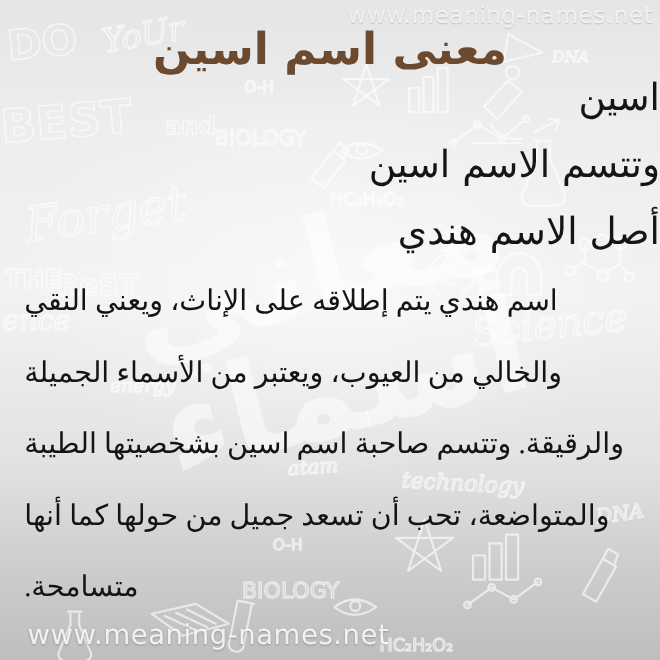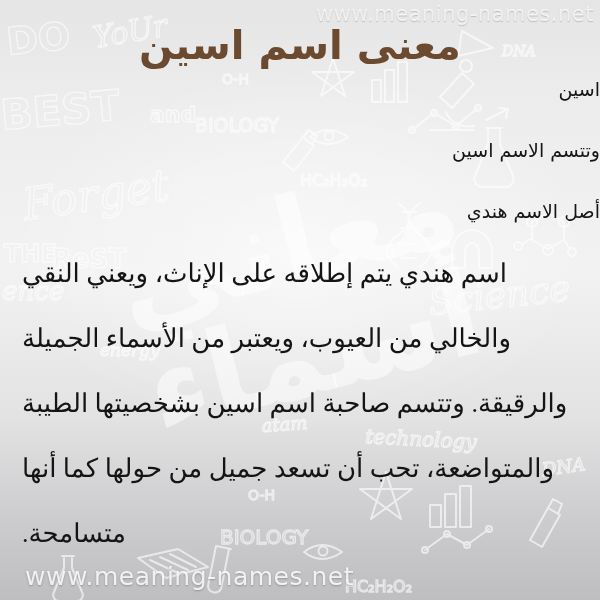--- a/index.html
+++ b/index.html
@@ -45,21 +45,21 @@
   .title{
     position:absolute;top:4px;left:0;right:0;margin:15px;
     text-align:center;
     font-size:40px;line-height:52px;font-weight:bold;
     color:#6b4a2f;z-index:4;
   }
   .rows{position:absolute;top:58px;left:0;right:0;z-index:4;}
   .row{
     height:61px;display:flex;align-items:center;
     padding-left:57px;
-    font-size:19px;color:#151515;
+    font-size:34px;color:#151515;
     text-align:left;
   }
   .row.first{padding-left:75px;}
   .para{
     position:absolute;top:241px;left:22px;right:6px;z-index:4;
     font-size:26px;line-height:65px;color:#141414;
     text-align:left;
     white-space:pre-line;
     font-family:Liberation Serif, serif;
   }

